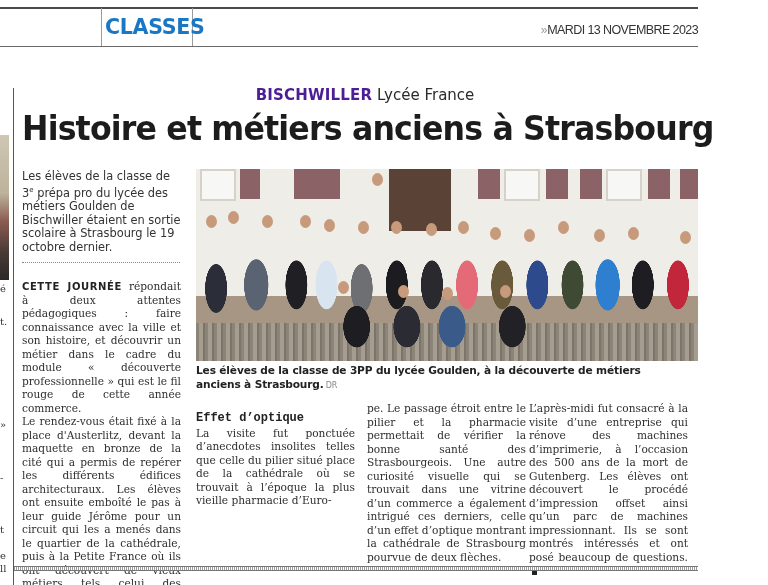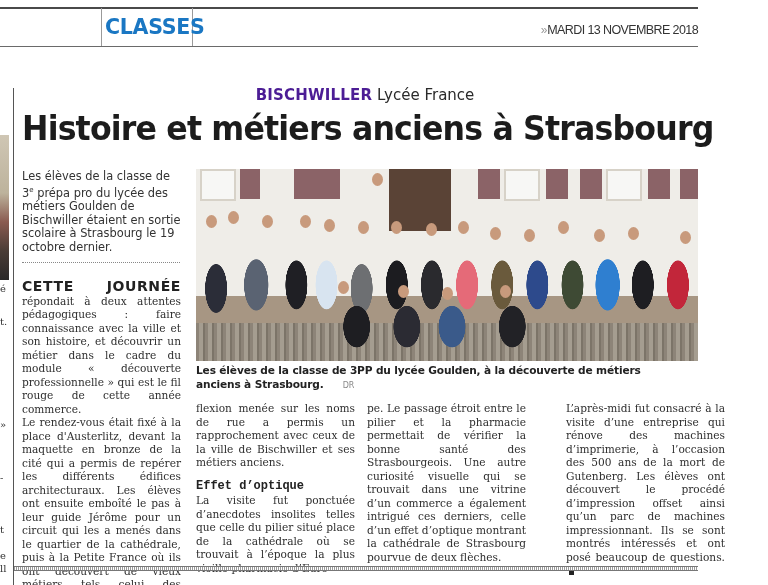--- a/index.html
+++ b/index.html
@@ -54,21 +54,21 @@
   .lead sup { font-size: 7px; }
   .lead-rule { position: absolute; left: 22px; top: 262px; width: 158px; border-top: 1px dotted #888; }
 
   
   .col {
     position: absolute; font-family: "DejaVu Serif", serif; font-size: 10.6px;
     line-height: 13.5px; color: #2e2e2e; text-align: justify; hyphens: manual;
   }
   .col p { text-indent: 0; }
   .col .lead-in {
-    font-family: "DejaVu Sans", sans-serif; font-weight: bold; font-size: 14px;
+    font-family: "DejaVu Sans", sans-serif; font-weight: bold; font-size: 10px;
     letter-spacing: 0.6px; color: #222;
   }
   .subhead {
     font-family: Liberation Mono, monospace; font-weight: bold; font-size: 12px;
     color: #222; margin-top: 10px; margin-bottom: 1px; text-align: left;
   }
   .end-mark { display: inline-block; width: 5px; height: 7px; background: #222; margin-left: 3px; vertical-align: -1px; }
 
   
   .photo {
@@ -106,39 +106,39 @@
       radial-gradient(ellipse 22px 34px at 51% 60%, #3a5a8a 60%, transparent 62%),
       radial-gradient(ellipse 22px 34px at 63% 60%, #222226 60%, transparent 62%);
   }
   .photo .head { position: absolute; width: 11px; height: 13px; border-radius: 50%; background: #c89a7c; }
 
   .caption {
     position: absolute; left: 196px; top: 363px; width: 460px;
     font-family: "DejaVu Sans", sans-serif; font-weight: bold; font-size: 10.6px;
     line-height: 14px; color: #222; letter-spacing: -0.15px;
   }
-  .caption .credit { font-weight: normal; font-size: 8px; color: #888; margin-left: 19px; }
+  .caption .credit { font-weight: normal; font-size: 8px; color: #888; margin-left: 2px; }
 
   
   .bottom-rule {
     position: absolute; left: 14px; top: 566px; width: 684px; height: 5px;
     border-top: 1px solid #777; border-bottom: 1px solid #777;
     background: repeating-linear-gradient(90deg, #9a9a9a 0 1px, #ffffff 1px 2px);
   }
 </style>
 </head>
 <body>
 
 <div class="header-top-rule"></div>
 <div class="header-sep" style="left:101px"></div>
 <div class="header-sep" style="left:192px"></div>
 <div class="section-title">CLASSES</div>
 <div class="date-line">
   <span class="date-arrow">»</span>
-  <span>MARDI 13 NOVEMBRE 2018</span>
+  <span>MARDI 13 NOVEMBRE 2023</span>
 </div>
 <div class="header-bottom-rule"></div>
 
 <div class="gutter-photo"></div>
 <div class="gutter-frag" style="top:284px">é</div>
 <div class="gutter-frag" style="top:317px">t.</div>
 <div class="gutter-frag" style="top:420px">»</div>
 <div class="gutter-frag" style="top:473px">-</div>
 <div class="gutter-frag" style="top:525px">t</div>
 <div class="gutter-frag" style="top:564px">ll</div>
@@ -197,26 +197,25 @@
 <div class="caption">
   <span>Les élèves de la classe de 3PP du lycée Goulden, à la découverte de métiers anciens à Strasbourg.</span><span class="credit">DR</span>
 </div>
 
 <div class="col" style="left:22px;top:280px;width:159px">
   <p><span class="lead-in">CETTE JOURNÉE</span><span> répondait à deux attentes pédagogiques : faire connaissance avec la ville et son histoire, et découvrir un métier dans le cadre du module « découverte professionnelle » qui est le fil rouge de cette année commerce.</span></p>
   <p>Le rendez-vous était fixé à la place d'Austerlitz, devant la maquette en bronze de la cité qui a permis de repérer les différents édifices architecturaux. Les élèves ont ensuite emboîté le pas à leur guide Jérôme pour un circuit qui les a menés dans le quartier de la cathédrale, puis à la Petite France où ils ont découvert de vieux métiers tels celui des tanneurs. Une ré-</p>
 </div>
 
 <div class="col" style="left:196px;top:402px;width:159px">
-  <p>flexion menée sur les noms de rue a permis un rapprochement avec ceux de la ville de Bischwiller et ses métiers anciens.</p>
   <div class="subhead">Effet d’optique</div>
   <p>La visite fut ponctuée d’anecdotes insolites telles que celle du pilier situé place de la cathédrale où se trouvait à l’époque la plus vieille pharmacie d’Euro-</p>
 </div>
 
 <div class="col" style="left:367px;top:402px;width:159px">
   <p>pe. Le passage étroit entre le pilier et la pharmacie permettait de vérifier la bonne santé des Strasbourgeois. Une autre curiosité visuelle qui se trouvait dans une vitrine d’un commerce a également intrigué ces derniers, celle d’un effet d’optique montrant la cathédrale de Strasbourg pourvue de deux flèches.</p>
 </div>
 
-<div class="col" style="left:566px;top:402px;width:159px">
+<div class="col" style="left:529px;top:402px;width:159px">
   <p><span>L’après-midi fut consacré à la visite d’une entreprise qui rénove des machines d’imprimerie, à l’occasion des 500 ans de la mort de Gutenberg. Les élèves ont découvert le procédé d’impression offset ainsi qu’un parc de machines impressionnant. Ils se sont montrés intéressés et ont posé beaucoup de questions.</span><span class="end-mark"></span></p>
 </div>
 
 <div class="bottom-rule"></div>
 
 </body></html>

